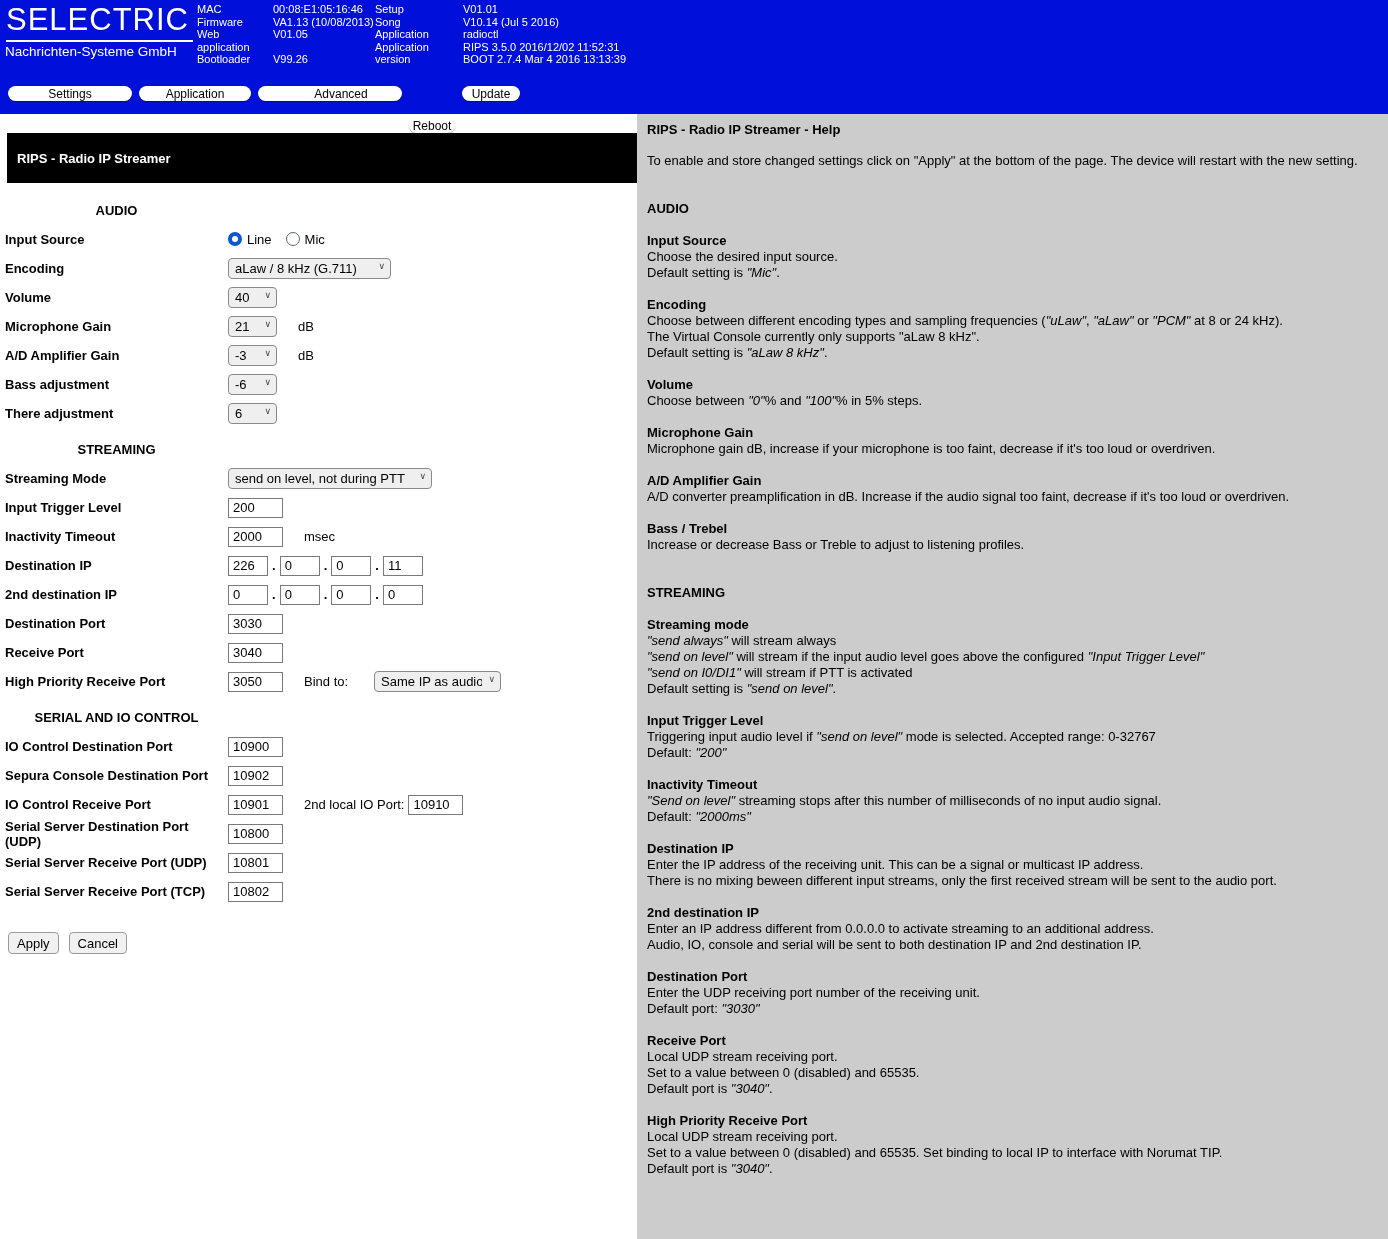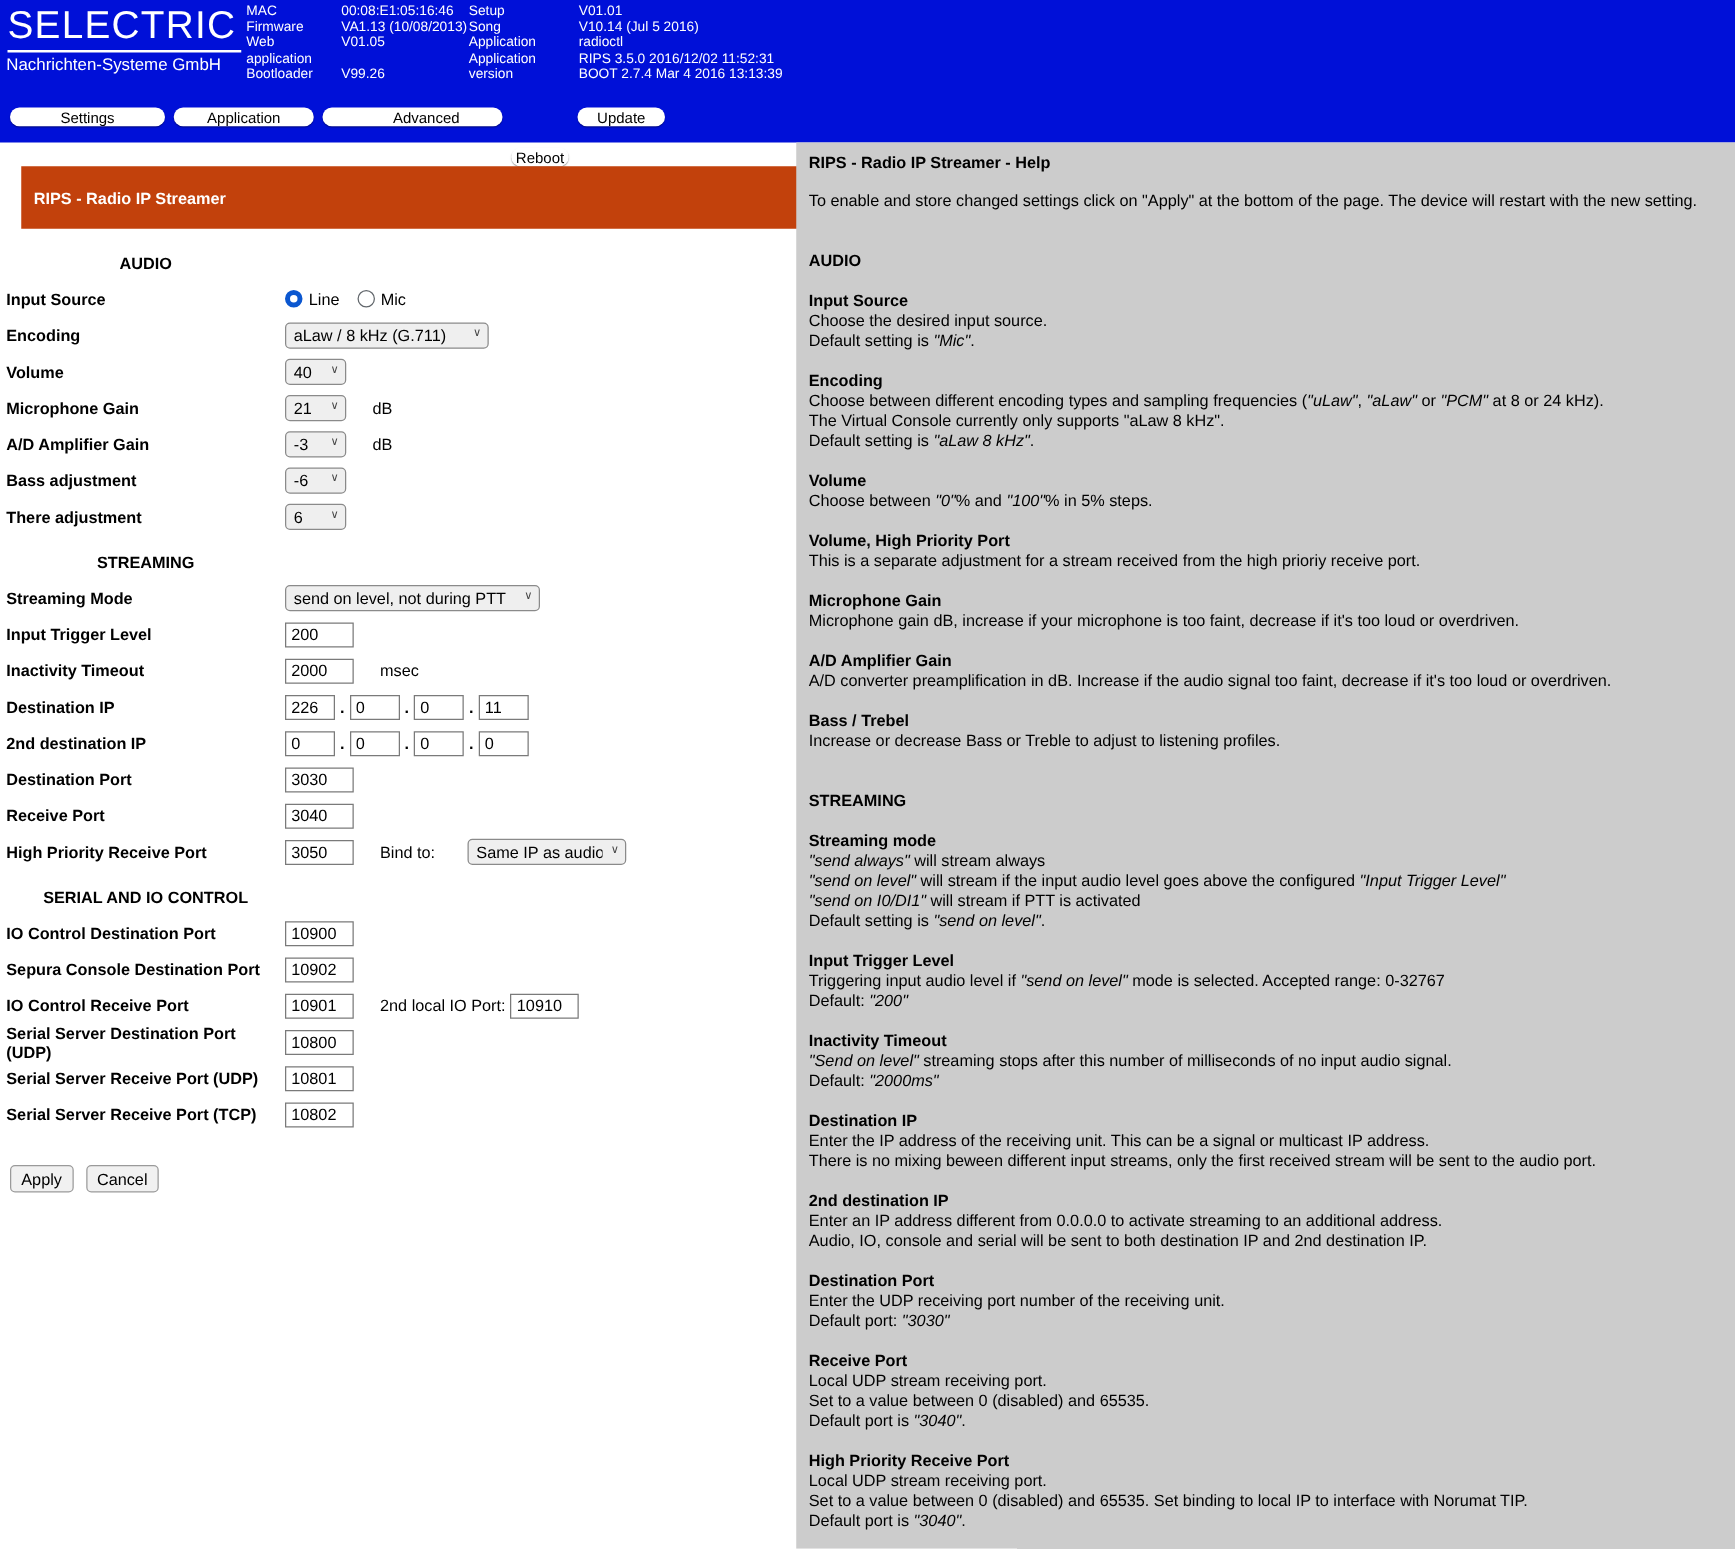--- a/index.html
+++ b/index.html
@@ -25,25 +25,25 @@
   .nav-row { position:absolute; left:8px; top:86px; display:flex; gap:7px; }
   .nav-btn {
     height:15px; background:#ffffff; color:#000; border:none; border-radius:8px;
     font-size:12px; font-family:"Liberation Sans", sans-serif; display:flex; align-items:center; justify-content:center;
     cursor:pointer; box-shadow:0 1px 1px rgba(0,0,0,0.35); padding:0;
   }
   .nav-btn:nth-child(1){ width:124px; }
   .nav-btn:nth-child(2){ width:112px; }
   .nav-btn:nth-child(3){ width:144px;padding-left:22px; }
   .nav-btn:nth-child(4){ width:46px;margin-top:32px; }
-  .nav-btn:nth-child(5){ width:70px; }
+  .nav-btn:nth-child(5){ width:58px; }
 
   
   .left-title-bar {
-    position:absolute; left:17px; top:133px; width:637px; height:50px; background:#c2410c;
+    position:absolute; left:7px; top:133px; width:637px; height:50px; background:#000000;
     color:#fff; font-weight:bold; font-size:13px; padding:18px 0 0 10px;
   }
   .form-area { position:absolute; left:0; top:203px; width:637px; font-size:13px; }
   .section-head { width:233px; text-align:center; font-weight:bold; height:16px; line-height:16px; margin-bottom:6px; }
   .section-head.gap { margin-top:14px; }
   .frow { height:29px; display:flex; align-items:center; }
   .flabel { flex:none; width:228px; padding-left:5px; font-weight:bold; }
   .suffix { font-weight:normal; margin-left:21px; }
   .dot { font-weight:bold; margin:0 4px; }
 
@@ -309,24 +309,20 @@
         <div class="help-block-title">Encoding</div>
         <div class="help-line"><span>Choose between different encoding types and sampling frequencies (</span><i>"uLaw"</i><span>, </span><i>"aLaw"</i><span> or </span><i>"PCM"</i><span> at 8 or 24 kHz).</span></div>
         <div class="help-line"><span>The Virtual Console currently only supports "aLaw 8 kHz".</span></div>
         <div class="help-line"><span>Default setting is </span><i>"aLaw 8 kHz"</i><span>.</span></div>
       </div>
       <div class="help-block">
         <div class="help-block-title">Volume</div>
         <div class="help-line"><span>Choose between </span><i>"0"</i><span>% and </span><i>"100"</i><span>% in 5% steps.</span></div>
       </div>
       <div class="help-block">
-        <div class="help-block-title">Volume, High Priority Port</div>
-        <div class="help-line"><span>This is a separate adjustment for a stream received from the high prioriy receive port.</span></div>
-      </div>
-      <div class="help-block">
         <div class="help-block-title">Microphone Gain</div>
         <div class="help-line"><span>Microphone gain dB, increase if your microphone is too faint, decrease if it's too loud or overdriven.</span></div>
       </div>
       <div class="help-block">
         <div class="help-block-title">A/D Amplifier Gain</div>
         <div class="help-line"><span>A/D converter preamplification in dB. Increase if the audio signal too faint, decrease if it's too loud or overdriven.</span></div>
       </div>
       <div class="help-block">
         <div class="help-block-title">Bass / Trebel</div>
         <div class="help-line"><span>Increase or decrease Bass or Treble to adjust to listening profiles.</span></div>

